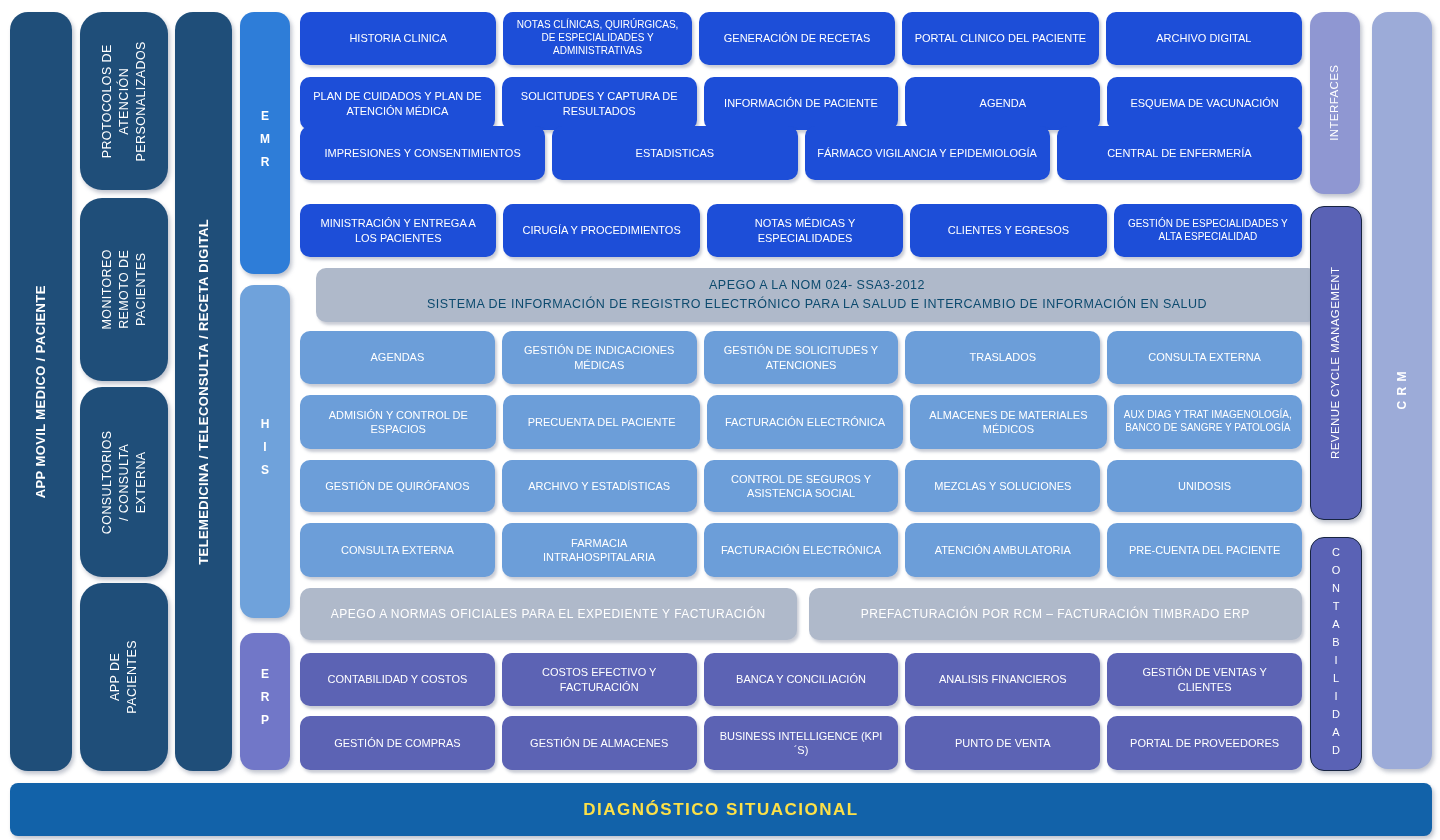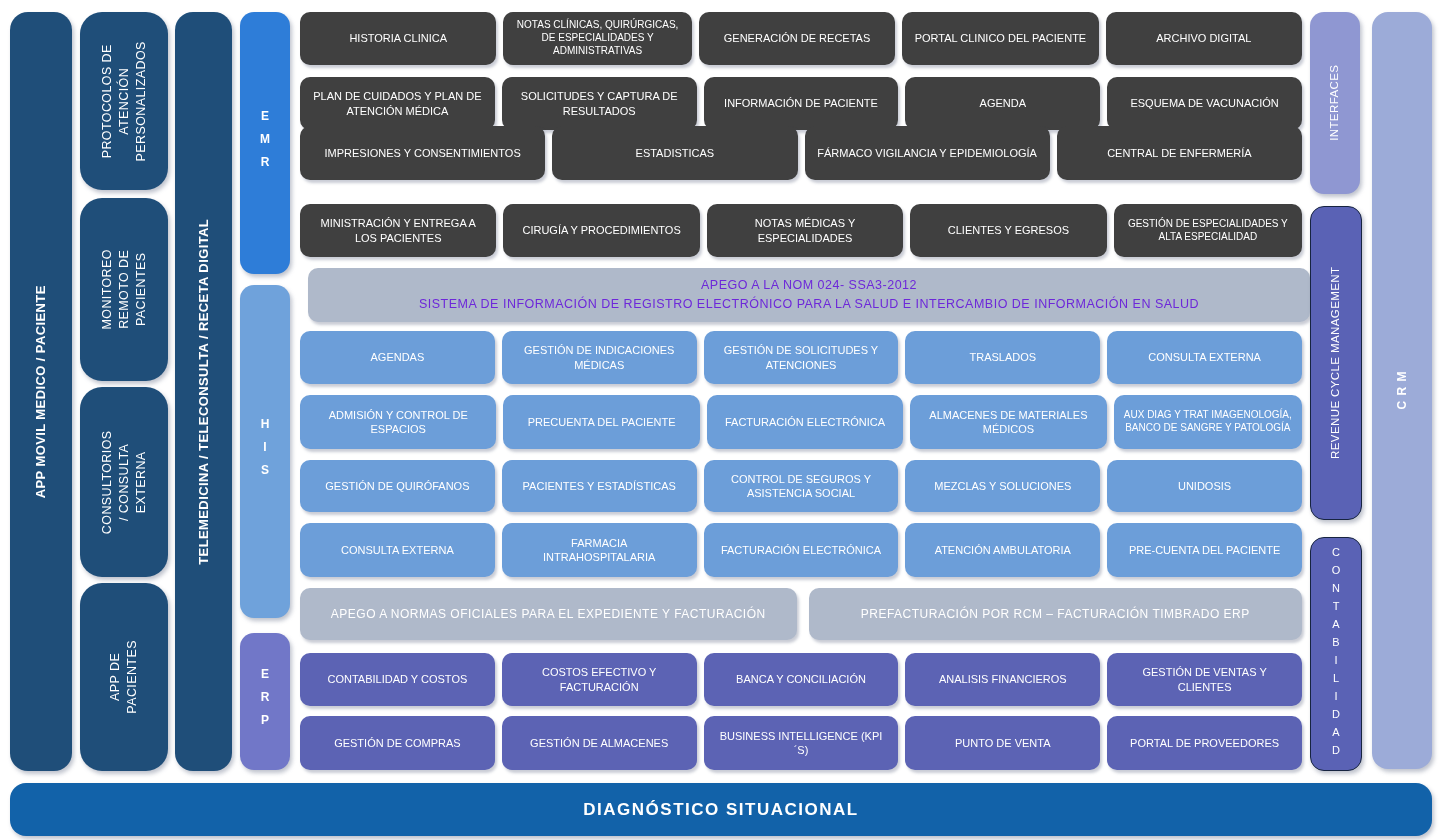--- a/index.html
+++ b/index.html
@@ -7,21 +7,21 @@
          font-family:"Liberation Sans",sans-serif;overflow:hidden;}
   .abs{position:absolute;}
   .flexc{display:flex;align-items:center;justify-content:center;}
   .shadow{box-shadow:2px 3px 4px rgba(95,105,130,.4);}
 
   
   .navy{background:#1F4E79;}
   .emr-t{background:#2E7DD8;}
   .his-t{background:#6FA2DB;}
   .erp-t{background:#7177C8;}
-  .emr-c{background:#404040;}
+  .emr-c{background:#1d4ed8;}
   .his-c{background:#6C9ED9;}
   .erp-c{background:#5C63B4;}
   .grayb{background:#AFB9CA;}
   .interf{background:#8F97D2;}
   .rcm-bg{background:#5A62B5;border:1.5px solid #172440;}
   .crm-bg{background:#9CABD8;}
   .footer-bg{background:#1262A9;}
 
   
   .vtext{transform:rotate(-90deg);white-space:nowrap;text-align:center;color:#fff;
@@ -53,22 +53,22 @@
   .tab-his{top:285px;height:333px;}
   .tab-erp{top:633px;height:137px;}
 
   
   .grid{left:300px;top:12px;width:1002px;height:758px;}
   .grow{position:absolute;left:0;width:100%;display:flex;gap:7px;}
   .cell{flex:1;border-radius:10px;display:flex;align-items:center;justify-content:center;
         text-align:center;padding:4px 12px;color:#fff;font-size:11px;line-height:1.28;
         box-shadow:2px 3px 3px rgba(100,110,135,.35);}
   .cell.sm{font-size:10px;padding:3px 8px;}
-  .bar{position:absolute;left:8px;width:100%;border-radius:10px;display:flex;flex-direction:column;
-       align-items:center;justify-content:center;color:#6d28d9;text-align:center;
+  .bar{position:absolute;left:16px;width:100%;border-radius:10px;display:flex;flex-direction:column;
+       align-items:center;justify-content:center;color:#0c4a6e;text-align:center;
        box-shadow:2px 3px 3px rgba(100,110,135,.35);font-size:12.5px;letter-spacing:.5px;line-height:1.5;}
   .half-row{position:absolute;left:0;width:100%;display:flex;justify-content:space-between;}
   .halfbar{border-radius:10px;display:flex;align-items:center;justify-content:center;color:#fff;
            font-size:12px;letter-spacing:.5px;text-align:center;
            box-shadow:2px 3px 3px rgba(100,110,135,.35);}
   .hb1{width:497px;}
   .hb2{width:494px;margin-left:12px;}
 
   .r-emr1{top:0;height:53px;}  .r-emr2{top:65px;height:53px;}
   .r-emr3{top:114px;height:54px;} .r-emr4{top:192px;height:53px;}
@@ -78,21 +78,21 @@
   .r-gray{top:576px;height:52px;}
   .r-erp1{top:641px;height:53px;} .r-erp2{top:704px;height:54px;}
 
   
   .interfaces{left:1310px;top:12px;width:50px;height:182px;border-radius:14px;}
   .rcm{left:1310px;top:206px;width:50px;height:312px;border-radius:14px;}
   .contab{left:1310px;top:537px;width:50px;height:232px;border-radius:14px;}
   .crm{left:1372px;top:12px;width:60px;height:757px;border-radius:16px;}
 
   
-  .footer{left:10px;top:783px;width:1422px;height:53px;border-radius:16px;color:#ffffff;
+  .footer{left:10px;top:783px;width:1422px;height:53px;border-radius:8px;color:#fde047;
           font-weight:700;font-size:17px;letter-spacing:1.5px;}
 </style>
 </head>
 <body>
 
 <div class="stage">
 
   <div class="abs navy shadow flexc app-bar">
     <div class="vtext bold">APP MOVIL MEDICO / PACIENTE</div>
   </div>
@@ -168,21 +168,21 @@
     </div>
     <div class="grow r-his2">
       <div class="cell his-c">ADMISIÓN Y CONTROL DE ESPACIOS</div>
       <div class="cell his-c">PRECUENTA DEL PACIENTE</div>
       <div class="cell his-c">FACTURACIÓN ELECTRÓNICA</div>
       <div class="cell his-c">ALMACENES DE MATERIALES MÉDICOS</div>
       <div class="cell his-c sm">AUX DIAG Y TRAT IMAGENOLOGÍA, BANCO DE SANGRE Y PATOLOGÍA</div>
     </div>
     <div class="grow r-his3">
       <div class="cell his-c">GESTIÓN DE QUIRÓFANOS</div>
-      <div class="cell his-c">PACIENTES Y ESTADÍSTICAS</div>
+      <div class="cell his-c">ARCHIVO Y ESTADÍSTICAS</div>
       <div class="cell his-c">CONTROL DE SEGUROS Y ASISTENCIA SOCIAL</div>
       <div class="cell his-c">MEZCLAS Y SOLUCIONES</div>
       <div class="cell his-c">UNIDOSIS</div>
     </div>
     <div class="grow r-his4">
       <div class="cell his-c">CONSULTA EXTERNA</div>
       <div class="cell his-c">FARMACIA INTRAHOSPITALARIA</div>
       <div class="cell his-c">FACTURACIÓN ELECTRÓNICA</div>
       <div class="cell his-c">ATENCIÓN AMBULATORIA</div>
       <div class="cell his-c">PRE-CUENTA DEL PACIENTE</div>

